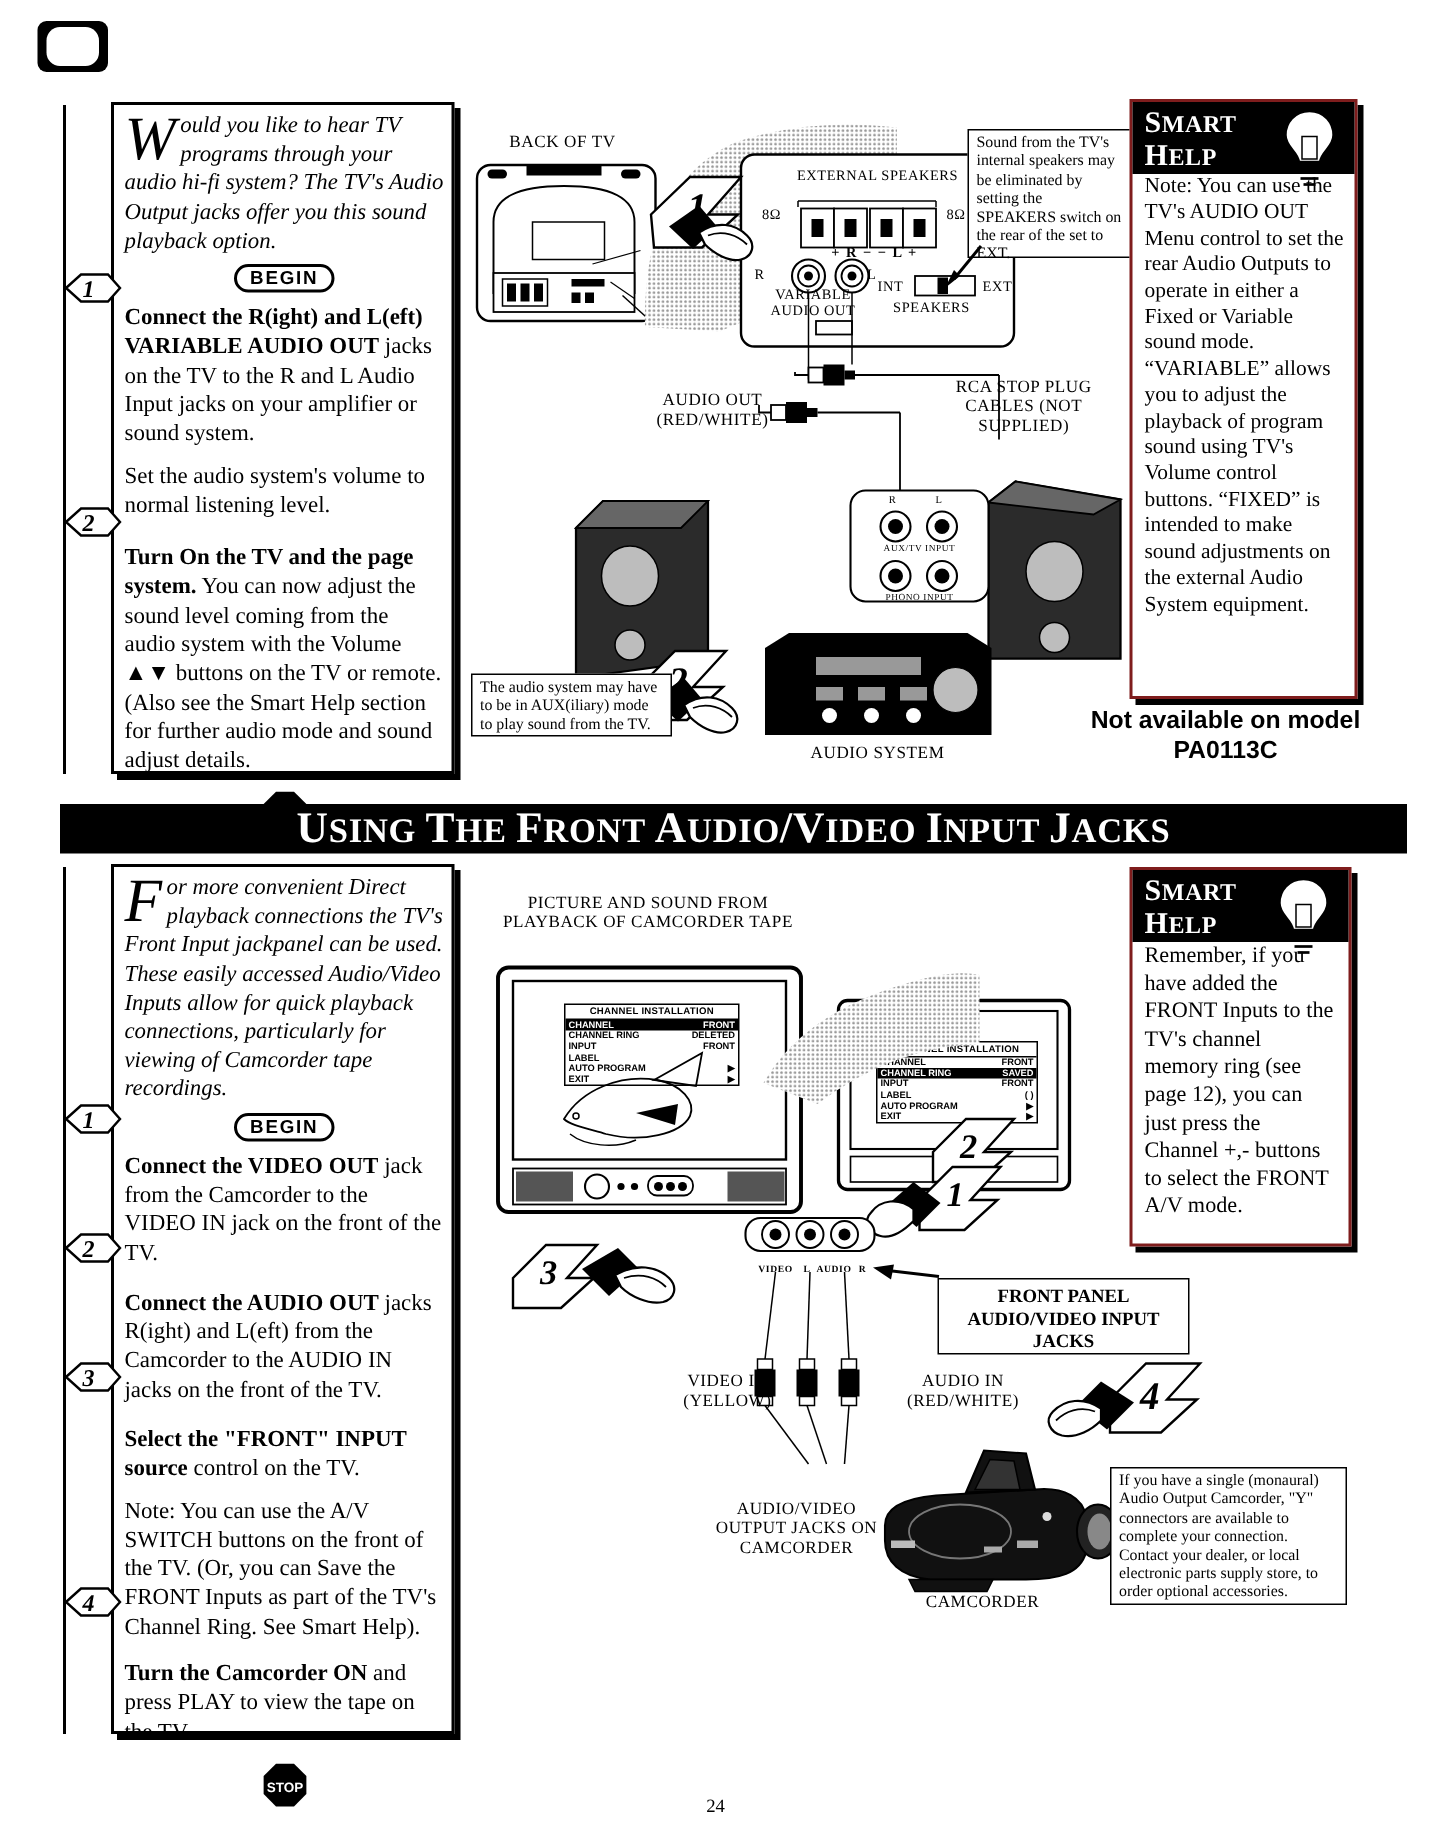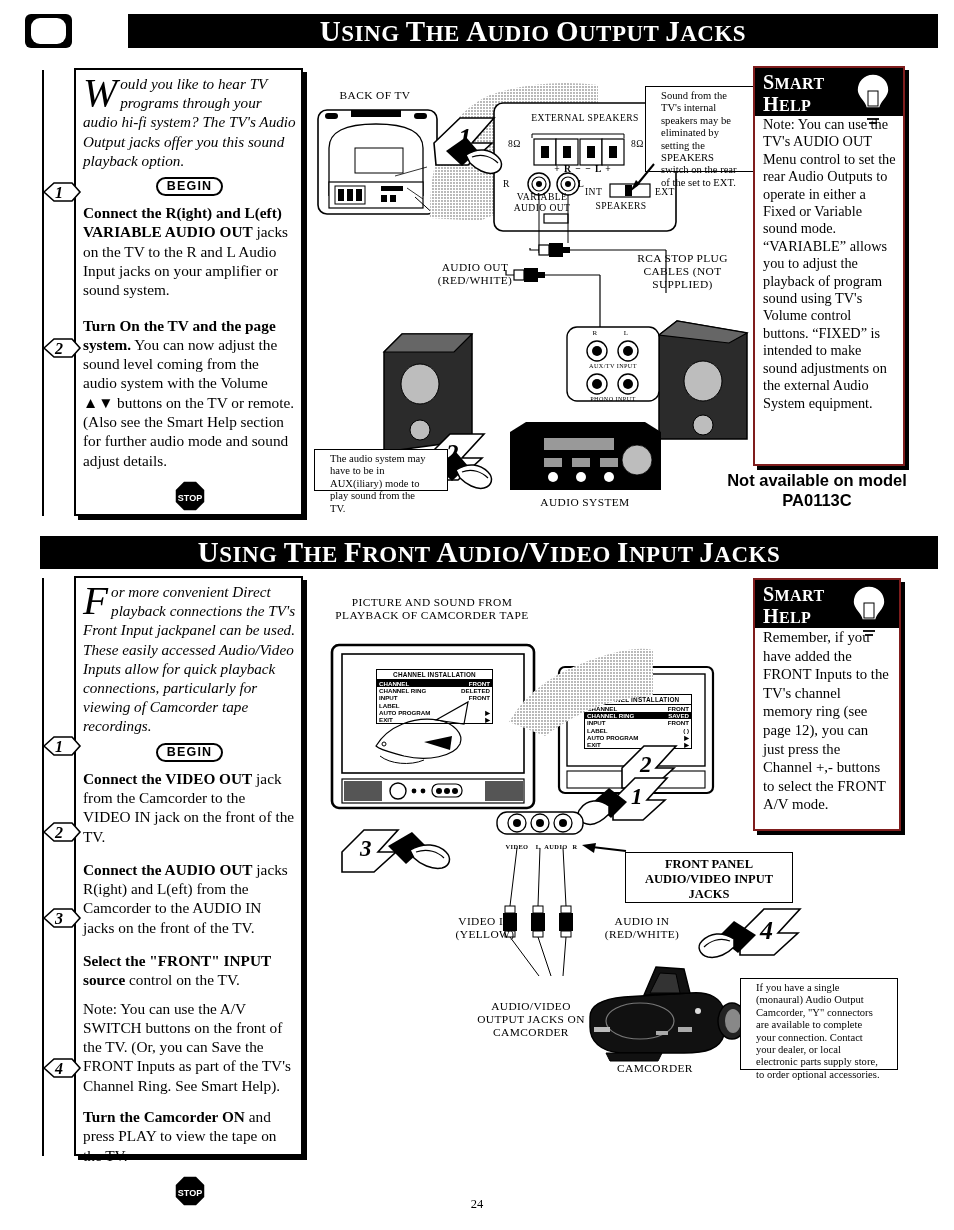--- a/index.html
+++ b/index.html
@@ -81,21 +81,21 @@
   }
   .sh-head .l1 .c,.sh-head .l2 .c{font-size:20px;}
   .bulb{position:absolute;right:12px;top:3px;}
   .sh-body{
     padding:0 7px 6px 8px;font-size:14.3px;line-height:17.4px;
   }
 
   
   .callout{
     position:absolute;border:1.6px solid #000;background:#fff;
-    box-sizing:border-box;padding:3px 15px;
+    box-sizing:border-box;padding:3px 5px;
     font-size:10.6px;line-height:12.4px;
   }
   .callout.center{text-align:center;}
   .callout.bold{font-weight:bold;font-size:12.5px;line-height:15px;}
 
   
   .flabel{
     position:absolute;font-size:11.4px;line-height:13px;letter-spacing:.4px;
     text-align:center;
   }
@@ -131,23 +131,20 @@
     padding:0 2px;line-height:7.2px;
   }
   .osd .row.hl{background:#000;color:#fff;}
 </style>
 </head>
 <body>
 
 <div class="page">
 
   <div class="tv-corner"></div>
-  <div class="banner" style="left:128px;top:14px;width:810px;height:34px;">
-    <div class="smallcaps"><span class="c">U</span>SING <span class="c">T</span>HE <span class="c">A</span>UDIO <span class="c">O</span>UTPUT <span class="c">J</span>ACKS</div>
-  </div>
 
   <div class="textbox" style="left:74px;top:68px;width:229px;height:448px;"></div>
 
   <div class="stepmarker" style="left:42px;top:181px;">
     <svg width="40" height="22" viewBox="0 0 40 22">
       <path d="M2 11 L12 2 L30 2 L38 11 L30 20 L12 20 Z" fill="#fff" stroke="#000" stroke-width="1.6"></path>
       <text x="13" y="17" font-family="Liberation Serif, serif" font-style="italic" font-size="16" font-weight="bold">1</text>
     </svg>
   </div>
   <div class="stepmarker" style="left:42px;top:337px;">
@@ -160,20 +157,21 @@
   <div class="textcol" style="left:83px;top:74px;width:213px;">
     <div class="intro">
       <span class="dropcap">W</span><span>ould you like to hear TV programs through your audio hi-fi system? The TV's Audio Output jacks offer you this sound playback option.</span>
     </div>
     <div class="begin">
       <span>BEGIN</span>
     </div>
 
     <div class="step" style="margin-top:2px;">
       <p><b>Connect the R(ight) and L(eft) VARIABLE AUDIO OUT</b><span> jacks on the TV to the R and L Audio Input jacks on your amplifier or sound system.</span></p>
+      <p>Set the audio system's volume to normal listening level.</p>
     </div>
 
     <div class="step" style="margin-top:16px;">
       <p><b>Turn On the TV and the page system.</b><span> You can now adjust the sound level coming from the audio system with the Volume ▲▼ buttons on the TV or remote. (Also see the Smart Help section for further audio mode and sound adjust details.</span></p>
     </div>
 
     <svg class="stopsign" viewBox="0 0 40 40" style="margin-top:6px;">
       <polygon points="12,1 28,1 39,12 39,28 28,39 12,39 1,28 1,12" fill="#000"></polygon>
       <text x="20" y="26" text-anchor="middle" fill="#fff" font-family="Liberation Sans, sans-serif" font-weight="bold" font-size="12">STOP</text>
     </svg>

